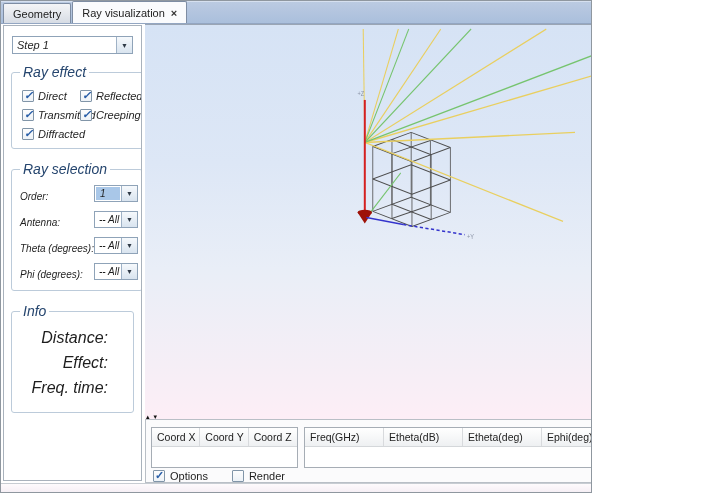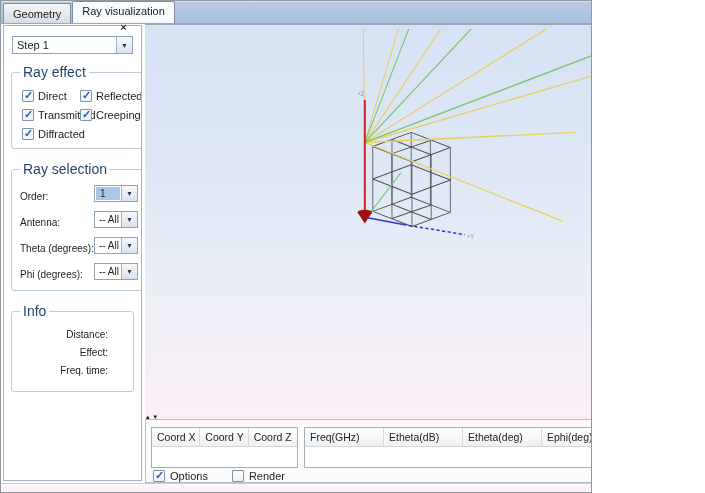--- a/index.html
+++ b/index.html
@@ -36,34 +36,34 @@
     display:flex;align-items:center;gap:6px;
     cursor:default;
     color:#222;
     border-radius:2px 2px 0 0;
   }
   .tab.active{
     background:#fafbfd;
     height:22px;
     position:relative;
     z-index:2;
-    flex-direction:column;
   }
   .tab .close{
     font-weight:bold;font-size:11px;color:#333;line-height:9px;
   }
   
   .content{flex:1;display:flex;min-height:0;}
   .sidebar{
     flex:0 0 139px;width:139px;
     margin:1px 0 2px 2px;
     background:#fff;
     border:1px solid #a9b2bc;
     padding:8px 6px 6px 6px;
     overflow:hidden;
+    font-style:italic;
   }
   .combo{
     display:flex;align-items:stretch;
     border:1px solid #8fa3b8;background:#fff;
     height:18px;font-size:11px;
   }
   .combo .val{flex:1;padding:2px 4px 0 4px;white-space:nowrap;overflow:hidden;}
   .combo.highlight .val{background:#a9c7e8;margin:1px;padding-top:1px;}
   .combo .btn{
     flex:0 0 16px;
@@ -100,21 +100,21 @@
     font-size:11px;font-weight:bold;color:#2a5fa8;
   }
   .fieldrow{
     display:flex;align-items:flex-end;justify-content:space-between;
     margin:0 0 9px 2px;
   }
   .fieldrow:last-child{margin-bottom:2px;}
   .fieldrow .flabel{font-size:10px;white-space:nowrap;}
   .fieldrow .combo{flex:0 0 44px;width:44px;height:17px;font-size:10px;}
   .inforow{
-    text-align:left;font-size:10px;
+    text-align:left;font-size:16px;
     margin:0 0 7px 0;
     padding-left:0;
     display:flex;justify-content:flex-start;
   }
   .inforows{width:78px;margin:2px 0 0 12px;display:flex;flex-direction:column;align-items:flex-end;}
   
   .main{flex:1;display:flex;flex-direction:column;margin-left:3px;min-width:0;position:relative;}
   .canvas{
     flex:1;position:relative;
     border-top:1px solid #9aa5b4;

